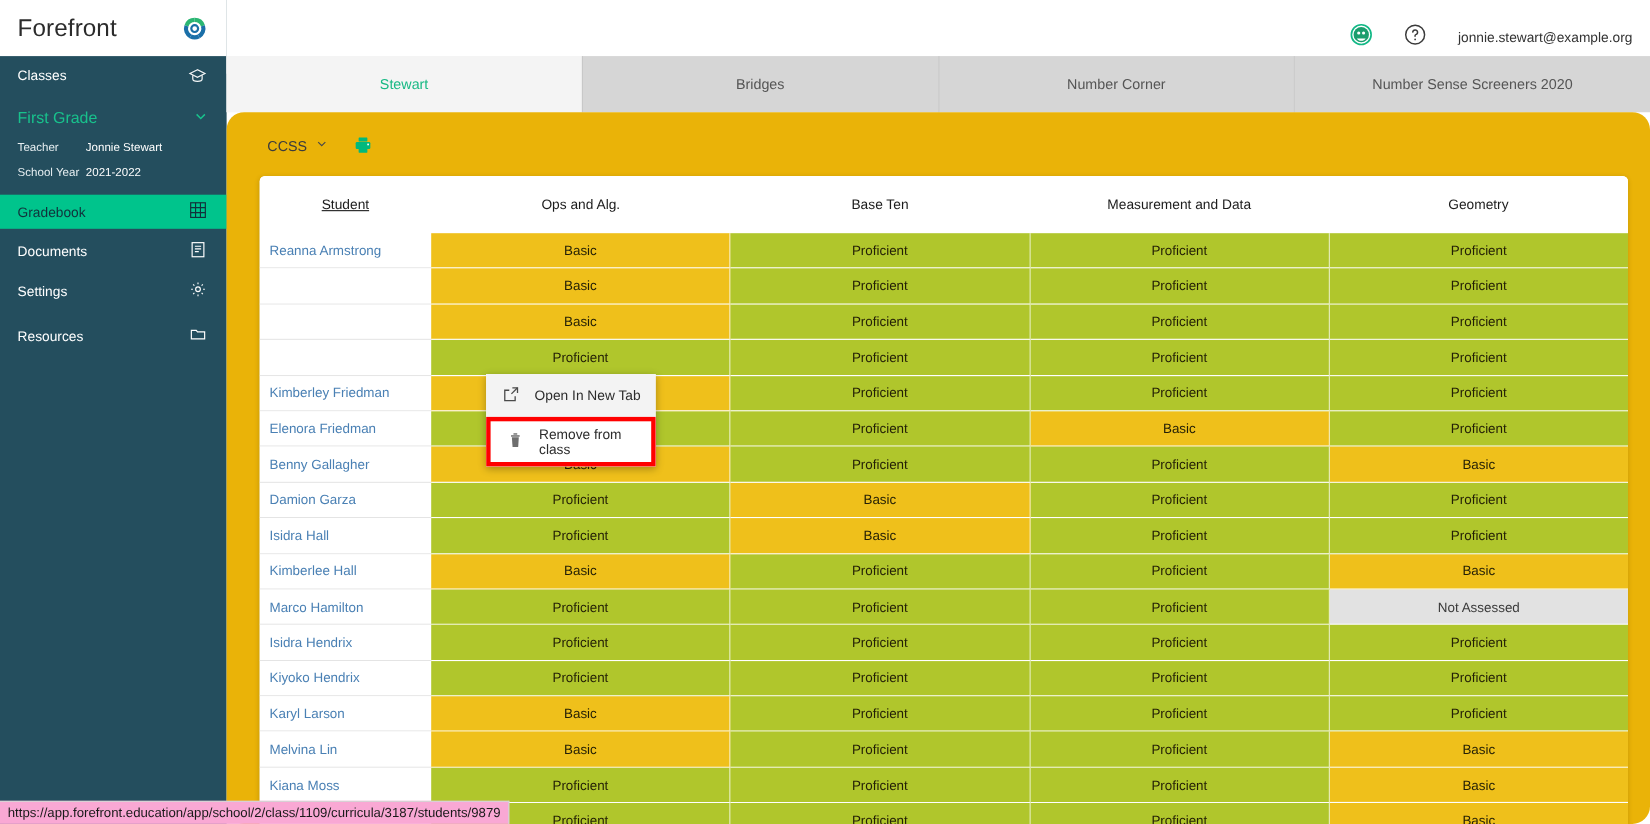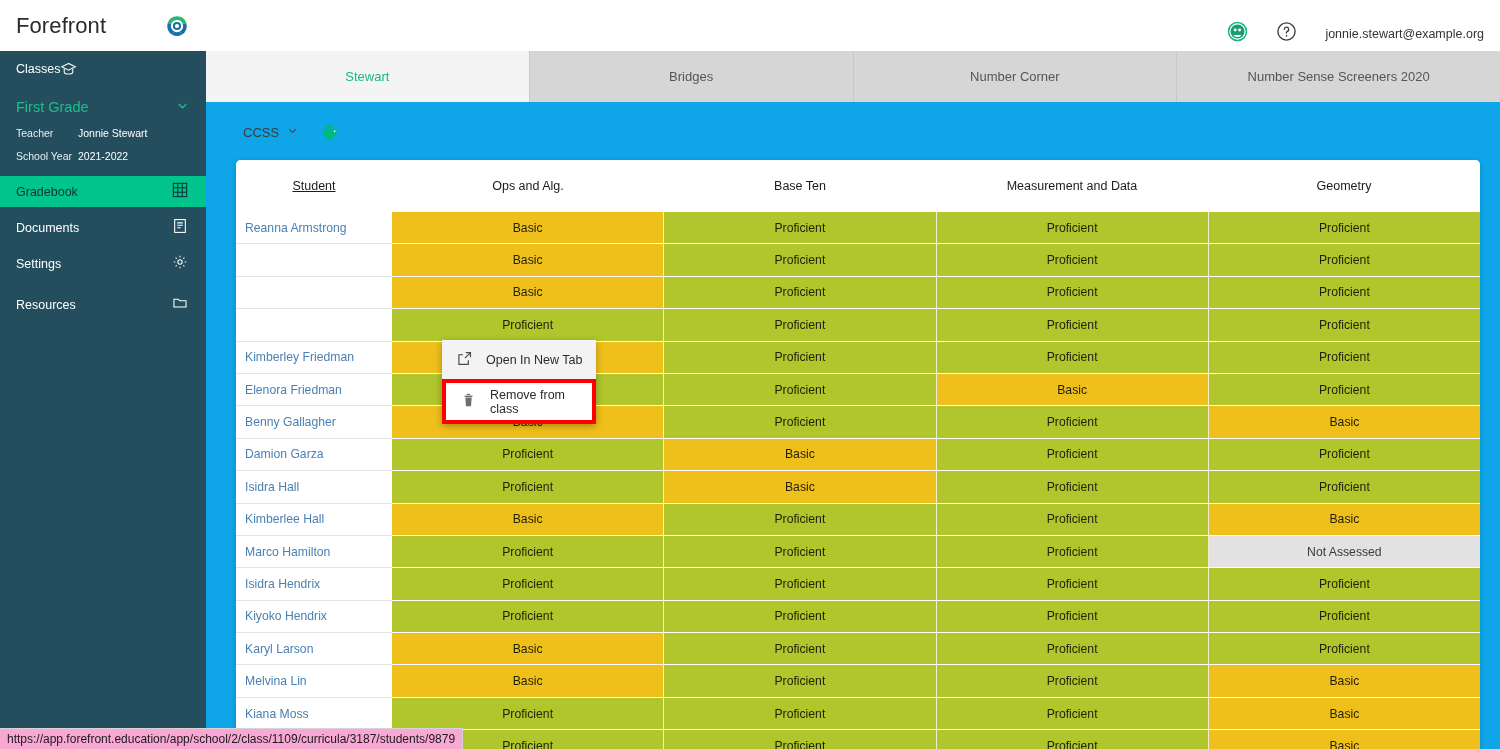--- a/index.html
+++ b/index.html
@@ -30,21 +30,21 @@
     height: 51px; background: #ffffff;
     display: flex; align-items: center; justify-content: space-between;
     padding: 0 16px 0 16px;
   }
   .brand-name { font-size: 22px; color: #2b2b2b; letter-spacing: .1px; }
   .brand-logo { width: 26px; height: 26px; position: relative; }
 
   .side-row {
     height: 35px; display: flex; align-items: center;
     padding: 0 18px 0 16px; color: #ffffff; font-size: 12.5px;
-    justify-content: flex-start;
+    justify-content: space-between;
   }
   .side-row .ic { opacity: .95; display: flex; align-items: center; }
 
   .class-block { padding: 12px 16px 14px 16px; }
   .class-title {
     color: #18c18c; font-size: 14.5px; display: flex;
     align-items: center; justify-content: space-between;
   }
   .meta-line {
     display: flex; margin-top: 11px; font-size: 10.5px; color: #e6eef1;
@@ -79,21 +79,21 @@
     font-size: 13px; color: #555; cursor: pointer;
     border-left: 1px solid #c8c8c8; background: #d6d6d6;
   }
   .tab.active {
     background: #f4f4f4; color: #18b984; border-left: none;
   }
 
   
   .content {
     position: absolute; left: 206px; top: 102px;
-    width: 1294px; height: 647px; background: #0ea5e9;
+    width: 1294px; height: 647px; background: #eab308; border-radius: 16px;
   }
   .toolbar {
     height: 60px; display: flex; align-items: center;
     padding-left: 37px; gap: 22px;
   }
   .ccss {
     display: flex; align-items: center; gap: 7px;
     font-size: 13px; color: #3c3c3c; cursor: pointer;
   }
   .printer { cursor: pointer; display: flex; align-items: center; }

